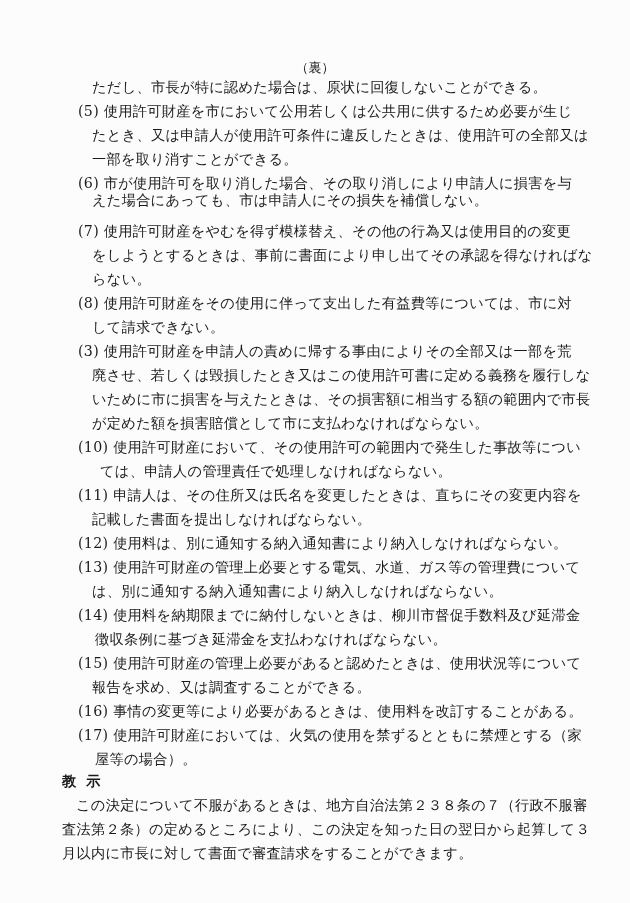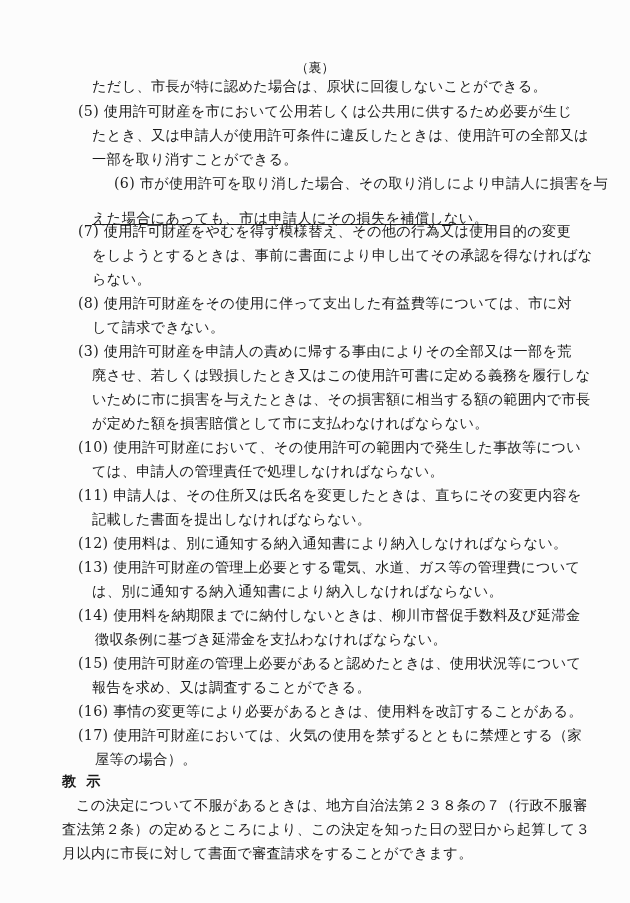--- a/index.html
+++ b/index.html
@@ -25,37 +25,37 @@
       letter-spacing: 10px;
       font-weight: bold;
     }
   </style>
 </head>
 <body>
 
 <div>
   <div class="page-label">（裏）</div>
   <div id="conditions">
-      <div class="line" style="left: 92px; top: 77px; font-family: Liberation Mono, monospace;">ただし、市長が特に認めた場合は、原状に回復しないことができる。</div>
+      <div class="line" style="left: 92px; top: 77px;">ただし、市長が特に認めた場合は、原状に回復しないことができる。</div>
       <div class="line" style="left: 78px; top: 101px; text-align: right;">(5)  使用許可財産を市において公用若しくは公共用に供するため必要が生じ</div>
       <div class="line" style="left: 92px; top: 125px;">たとき、又は申請人が使用許可条件に違反したときは、使用許可の全部又は</div>
       <div class="line" style="left: 92px; top: 149px;">一部を取り消すことができる。</div>
-      <div class="line" style="left: 78px; top: 173px; margin-left: 36px;">(6)  市が使用許可を取り消した場合、その取り消しにより申請人に損害を与</div>
-      <div class="line" style="left: 92px; top: 208px; text-decoration: underline;">えた場合にあっても、市は申請人にその損失を補償しない。</div>
+      <div class="line" style="left: 78px; top: 173px;">(6)  市が使用許可を取り消した場合、その取り消しにより申請人に損害を与</div>
+      <div class="line" style="left: 92px; top: 190px;">えた場合にあっても、市は申請人にその損失を補償しない。</div>
       <div class="line" style="left: 78px; top: 221px;">(7)  使用許可財産をやむを得ず模様替え、その他の行為又は使用目的の変更</div>
       <div class="line" style="left: 92px; top: 245px;">をしようとするときは、事前に書面により申し出てその承認を得なければな</div>
       <div class="line" style="left: 92px; top: 269px;">らない。</div>
       <div class="line" style="left: 78px; top: 293px;">(8)  使用許可財産をその使用に伴って支出した有益費等については、市に対</div>
       <div class="line" style="left: 92px; top: 317px;">して請求できない。</div>
       <div class="line" style="left: 78px; top: 341px;">(3)  使用許可財産を申請人の責めに帰する事由によりその全部又は一部を荒</div>
       <div class="line" style="left: 92px; top: 365px;">廃させ、若しくは毀損したとき又はこの使用許可書に定める義務を履行しな</div>
       <div class="line" style="left: 92px; top: 389px;">いために市に損害を与えたときは、その損害額に相当する額の範囲内で市長</div>
       <div class="line" style="left: 92px; top: 413px; text-align: center;">が定めた額を損害賠償として市に支払わなければならない。</div>
       <div class="line" style="left: 78px; top: 437px;">(10)  使用許可財産において、その使用許可の範囲内で発生した事故等につい</div>
-      <div class="line" style="left: 92px; top: 461px;">ては、申請人の管理責任で処理しなければならない。</div>
+      <div class="line" style="left: 100px; top: 461px;">ては、申請人の管理責任で処理しなければならない。</div>
       <div class="line" style="left: 78px; top: 485px;">(11)  申請人は、その住所又は氏名を変更したときは、直ちにその変更内容を</div>
       <div class="line" style="left: 92px; top: 509px;">記載した書面を提出しなければならない。</div>
       <div class="line" style="left: 78px; top: 533px;">(12)  使用料は、別に通知する納入通知書により納入しなければならない。</div>
       <div class="line" style="left: 78px; top: 557px;">(13)  使用許可財産の管理上必要とする電気、水道、ガス等の管理費について</div>
       <div class="line" style="left: 92px; top: 581px;">は、別に通知する納入通知書により納入しなければならない。</div>
       <div class="line" style="left: 78px; top: 605px;">(14)  使用料を納期限までに納付しないときは、柳川市督促手数料及び延滞金</div>
       <div class="line" style="left: 95px; top: 629px;">徴収条例に基づき延滞金を支払わなければならない。</div>
       <div class="line" style="left: 78px; top: 653px;">(15)  使用許可財産の管理上必要があると認めたときは、使用状況等について</div>
       <div class="line" style="left: 92px; top: 677px;">報告を求め、又は調査することができる。</div>
       <div class="line" style="left: 78px; top: 701px;">(16)  事情の変更等により必要があるときは、使用料を改訂することがある。</div>

